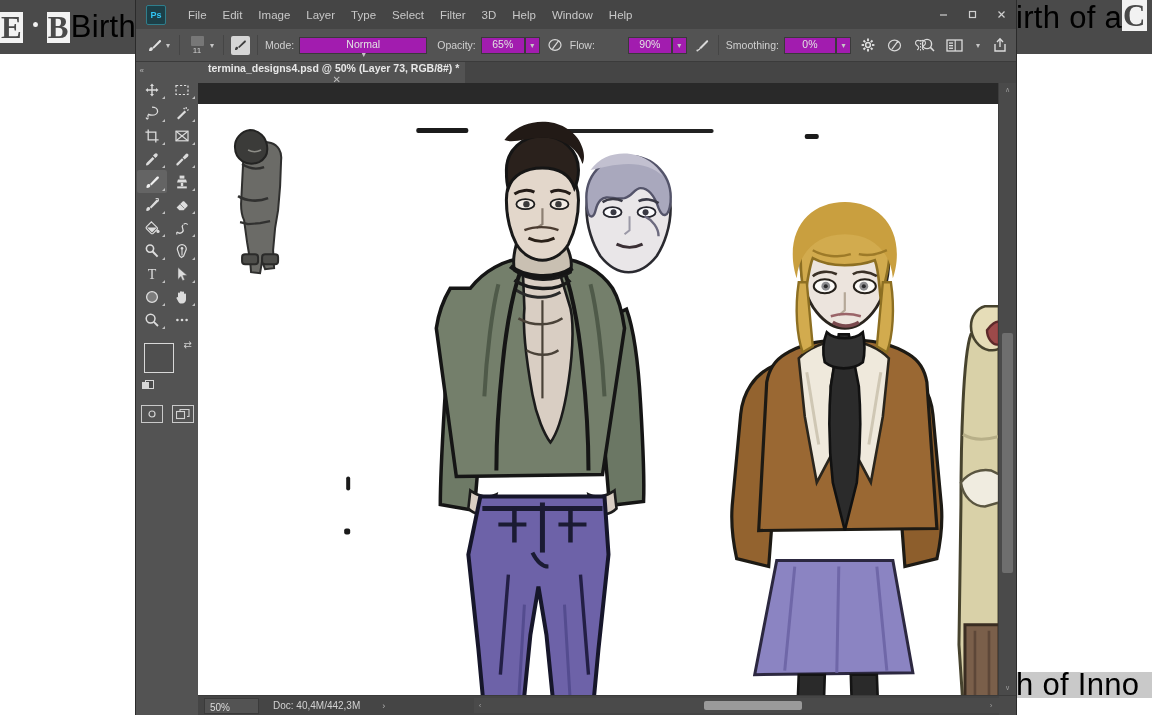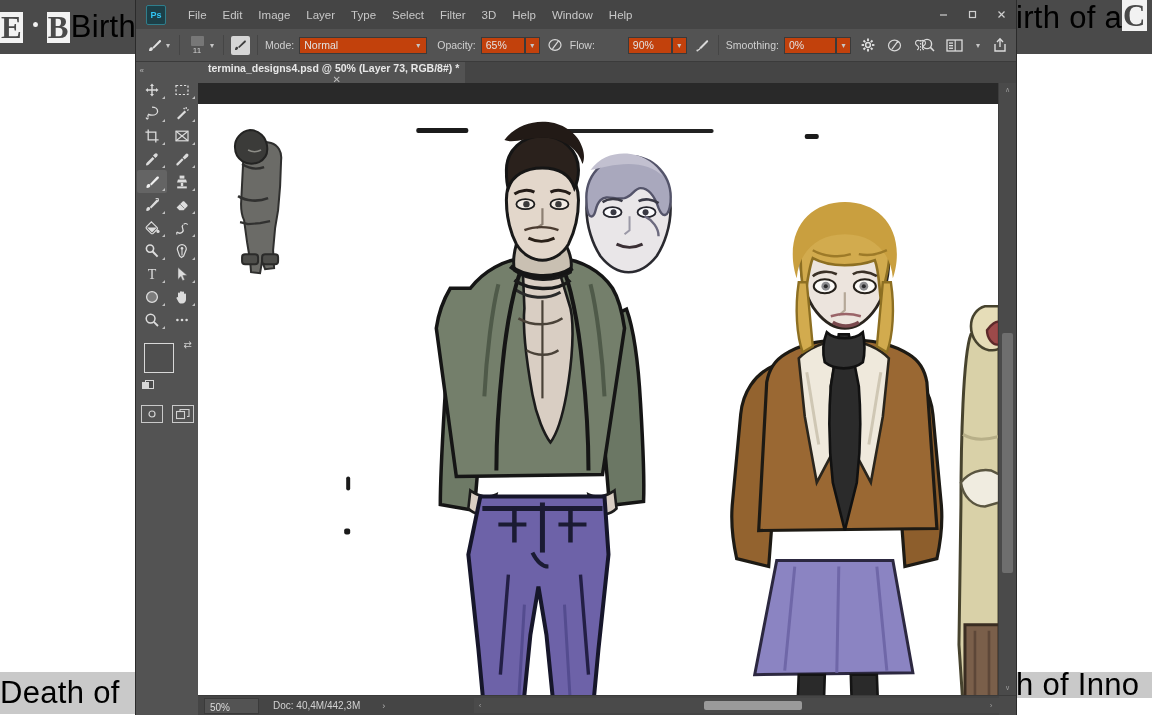--- a/index.html
+++ b/index.html
@@ -41,23 +41,23 @@
   #wincontrols{position:absolute;right:0;top:0;display:flex;height:29px;}
   .winbtn{width:29px;height:29px;display:flex;align-items:center;
           justify-content:center;color:#cfcfcf;font-size:11px;}
   .winbtn svg{display:block;}
 
   
   #optionsbar{height:32px;background:#535353;display:flex;align-items:center;
               position:relative;border-bottom:1px solid #3b3b3b;}
   .ob-sep{width:1px;height:20px;background:#454545;margin:0 7px;}
   .ob-label{color:#d0d0d0;font-size:10.5px;margin-right:5px;white-space:nowrap;}
-  .ob-field{background:#c2410c;border:1px solid #3a3a3a;height:15px;
+  .ob-field{background:#a21caf;border:1px solid #3a3a3a;height:15px;
             display:flex;align-items:center;padding:0 4px;color:#e2e2e2;
-            font-size:10.5px;}
+            font-size:10.5px;flex-direction:column;}
   .ob-chev{color:#c6c6c6;font-size:8px;margin-left:3px;margin-right:2px;}
   .ob-icon{color:#cfcfcf;display:flex;align-items:center;justify-content:center;}
   #brushpreview{width:20px;height:22px;display:flex;flex-direction:column;
                 align-items:center;justify-content:center;color:#d2d2d2;
                 font-size:8px;line-height:1;}
   .bp-thumb{width:13px;height:10px;background:#777;border-radius:1px;
             margin-bottom:1px;}
   #ob-right{position:absolute;right:8px;display:flex;align-items:center;gap:10px;}
 
   
@@ -139,23 +139,20 @@
     <span class="bg-dot"></span>
     <span class="dropcap bg-word">B</span>
     <span class="bg-word">Birth</span>
   </div>
 
   <div id="bg-top-right">
     <span class="bg-word">irth of a</span>
     <span class="dropcap bg-word">C</span>
   </div>
 
-  <div id="bg-bot-left">
-    <span class="bg-word">Death of</span>
-  </div>
 
   <div id="bg-bot-right">
     <span class="bg-word">h of Inno</span>
   </div>
 </div>
 
 <div id="ps-window">
 
   <div id="menubar">
     <div id="ps-logo">Ps</div>

